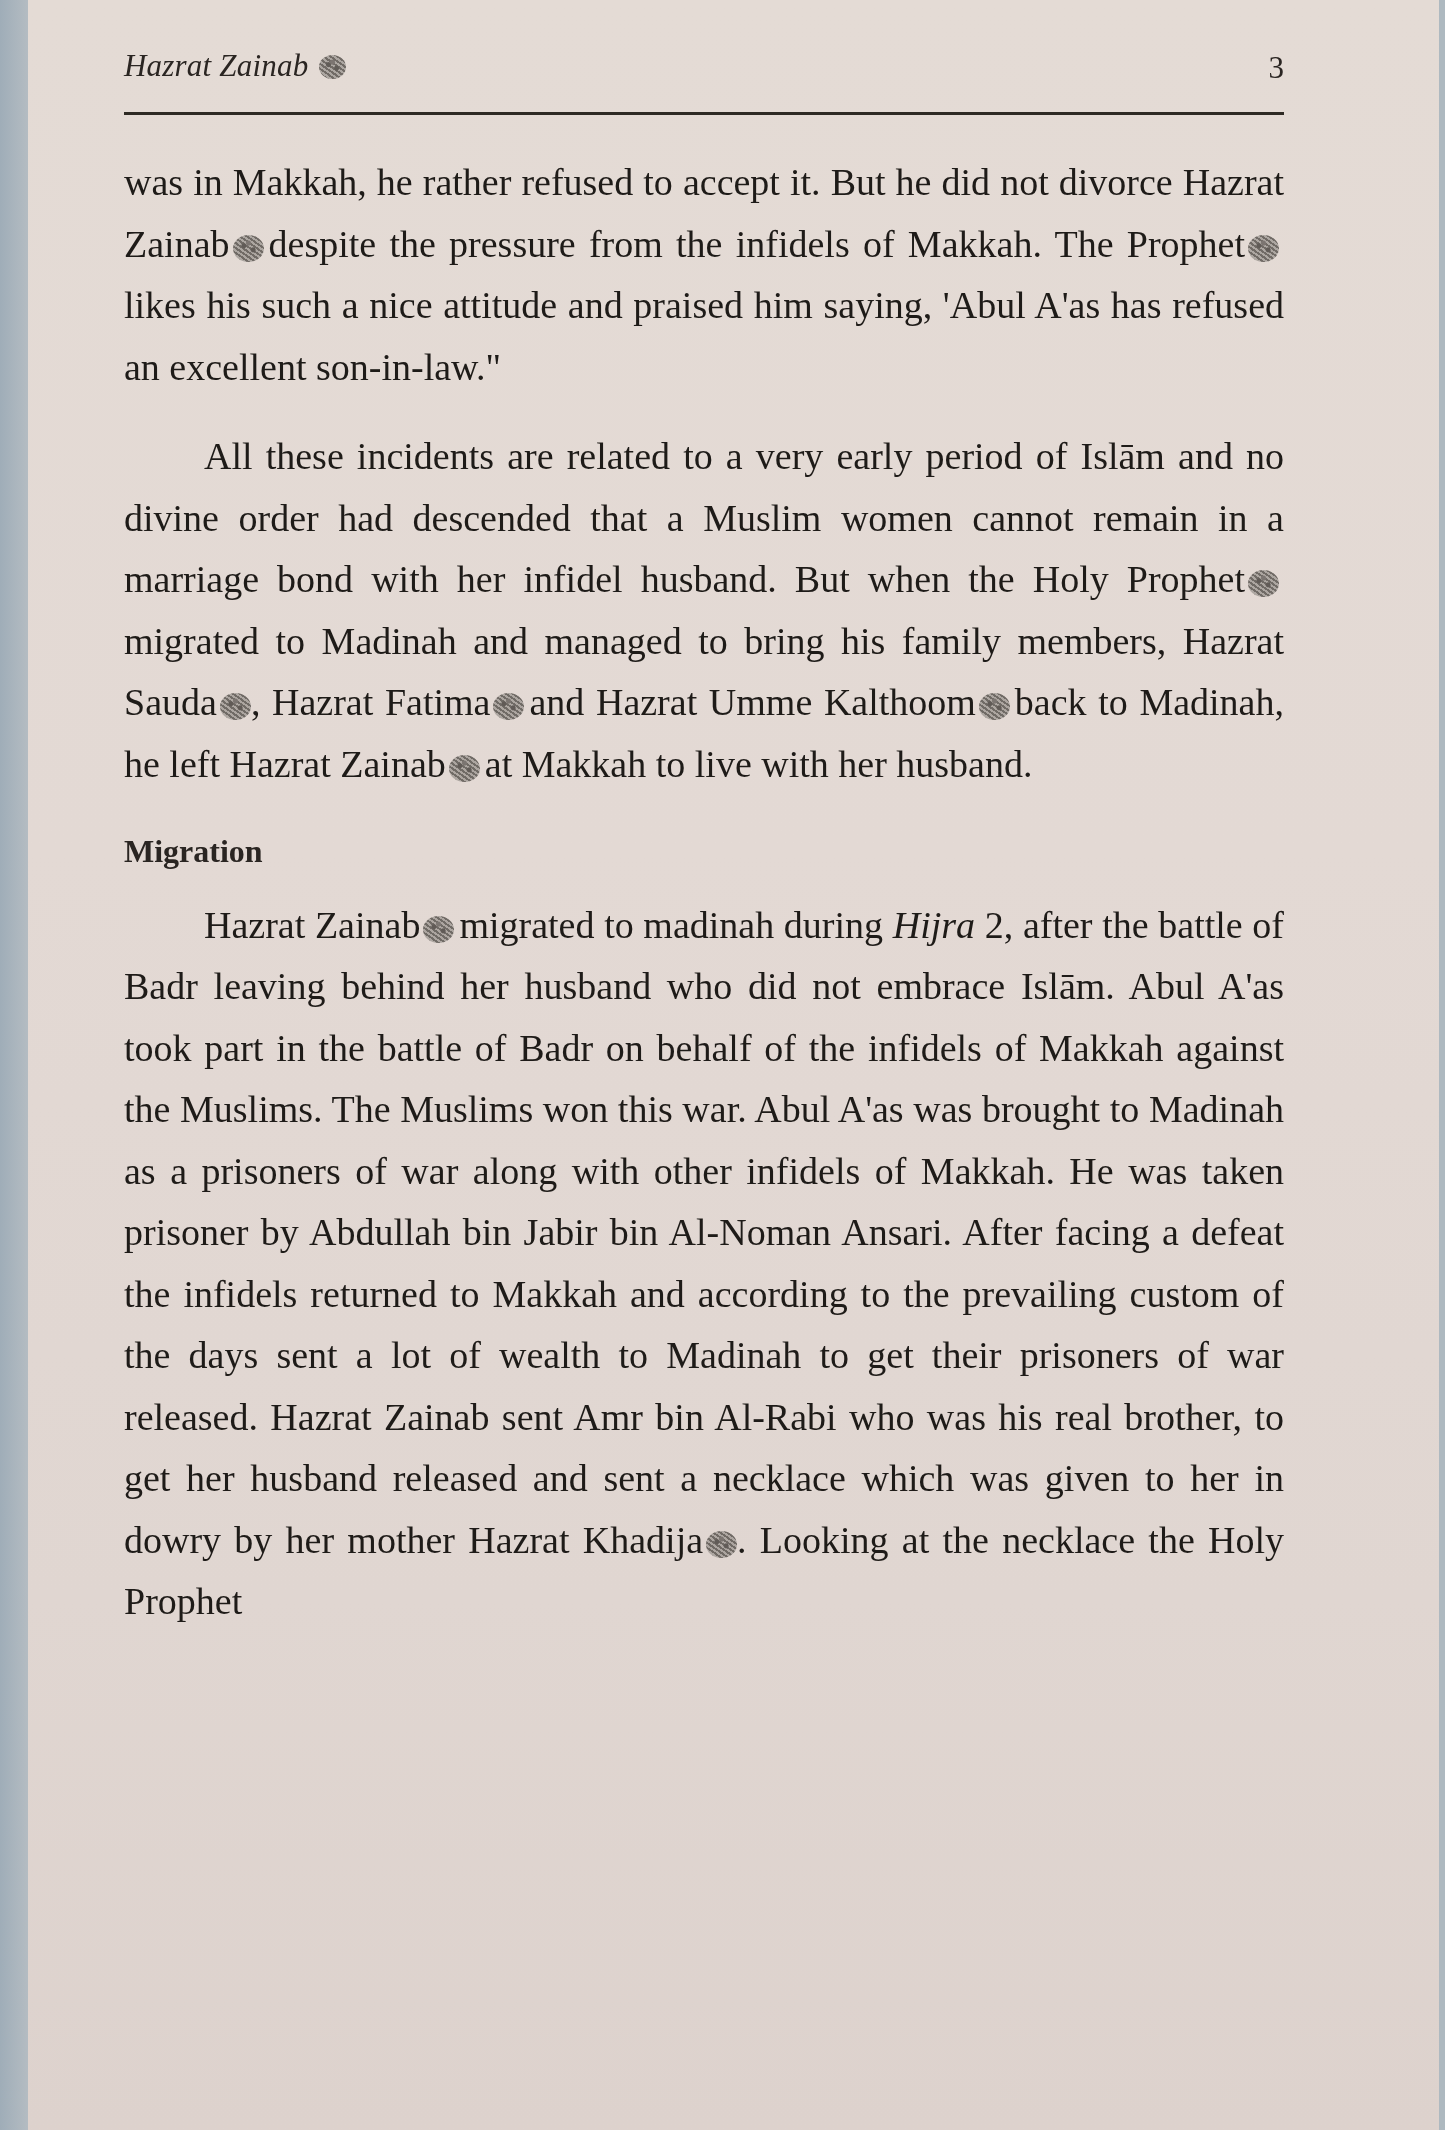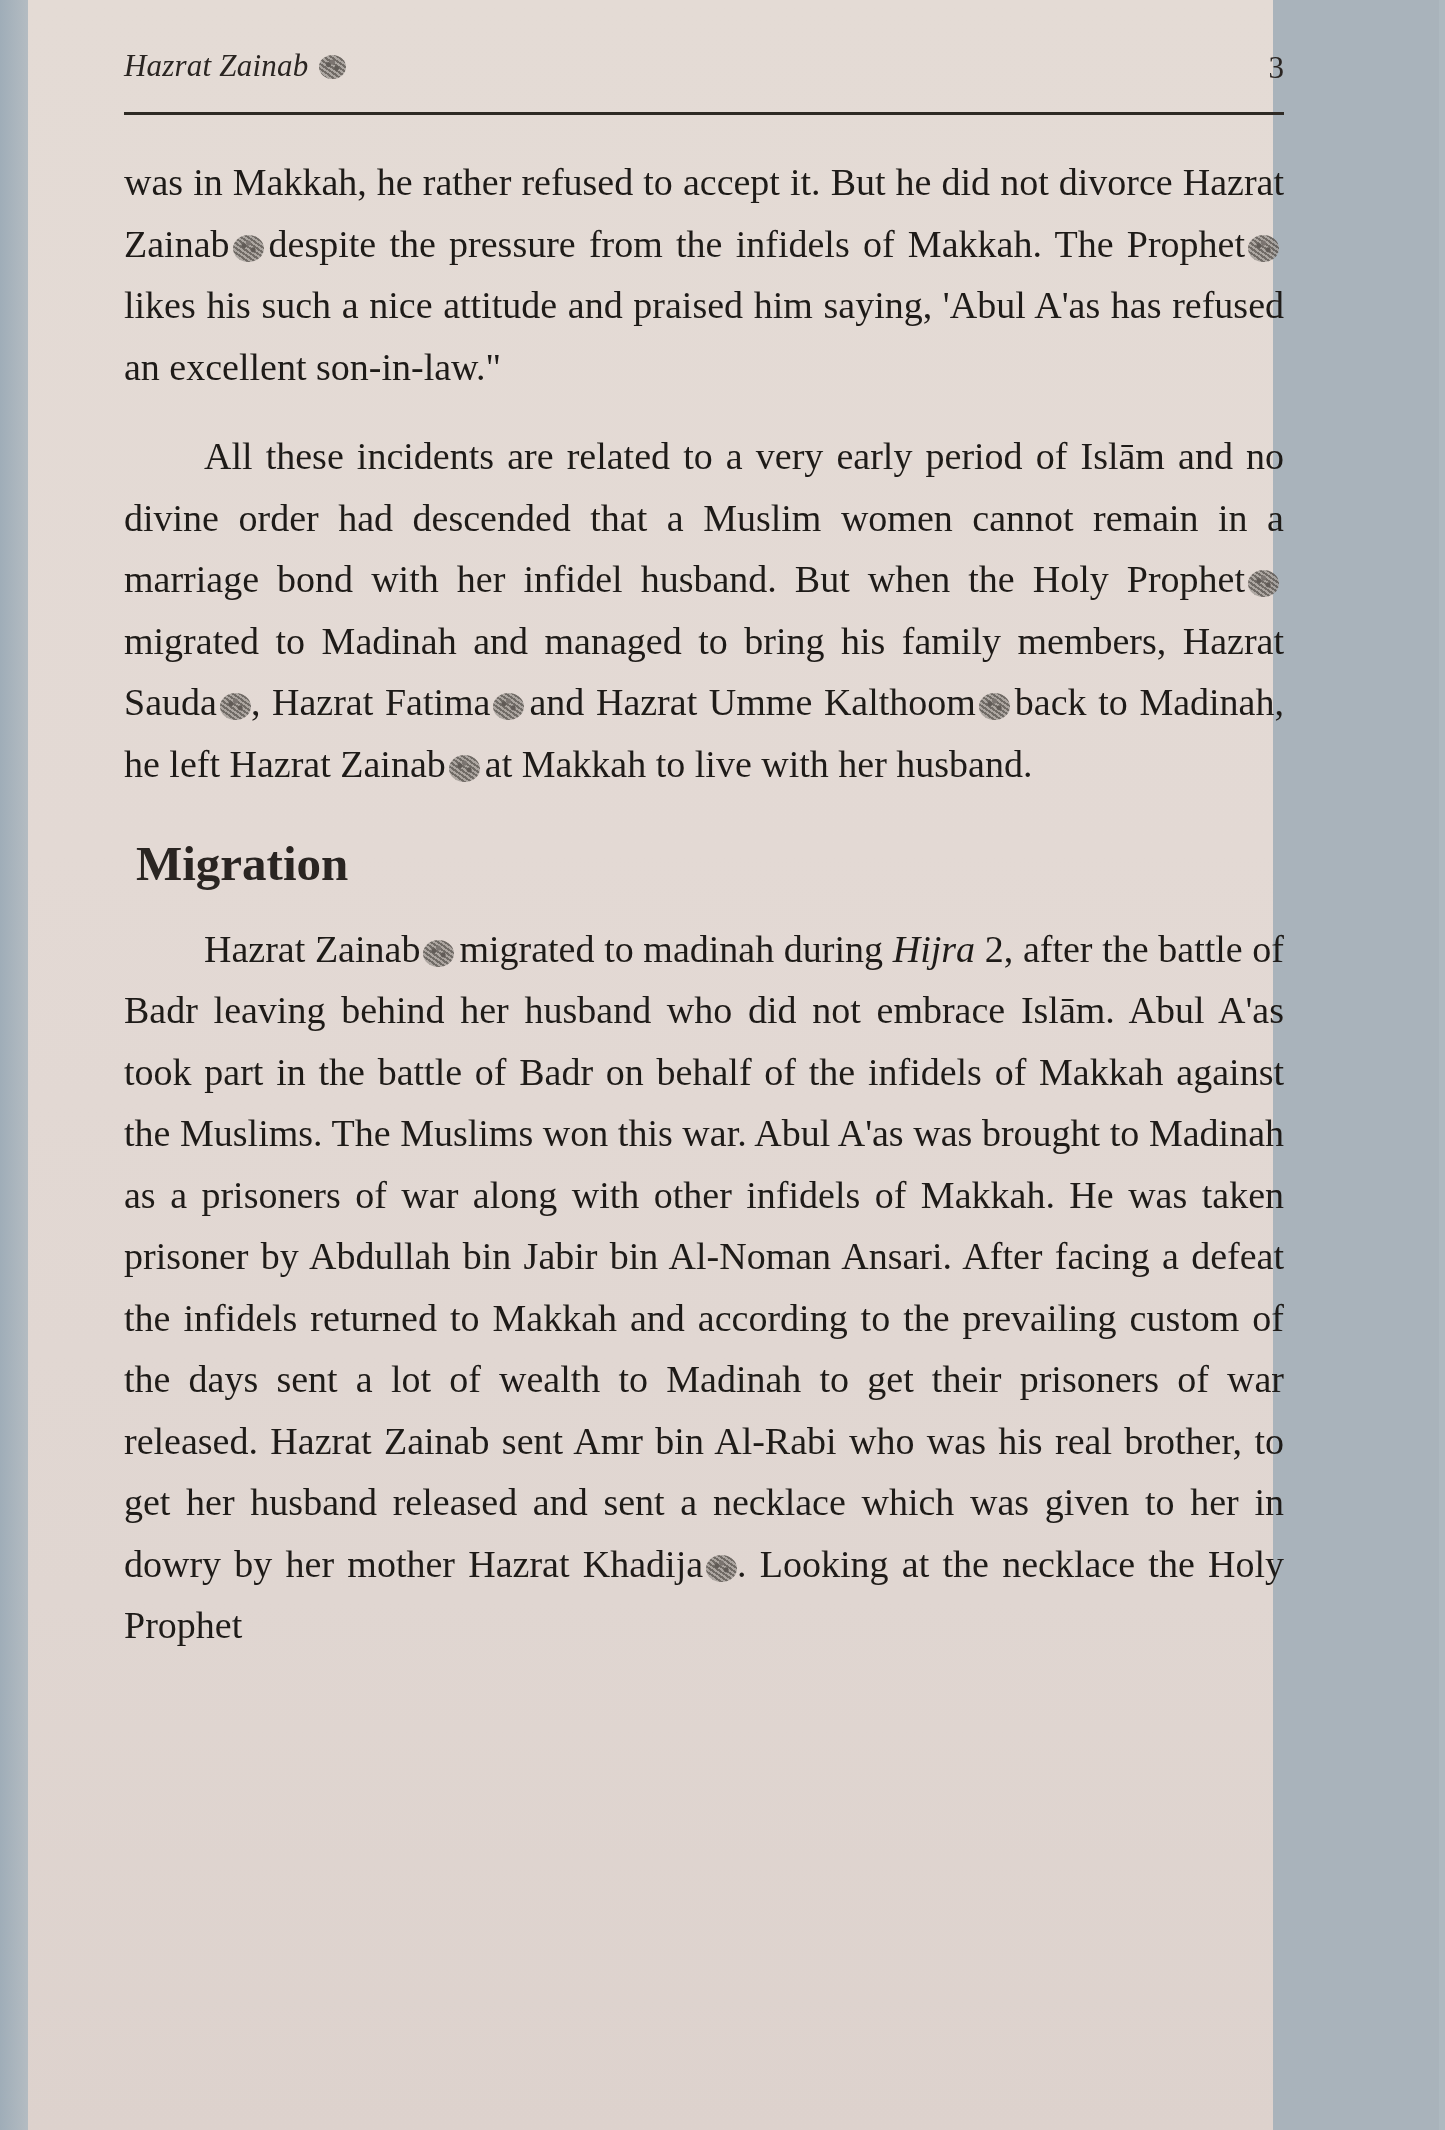--- a/index.html
+++ b/index.html
@@ -22,21 +22,21 @@
     }
     .right-strip {
       position: absolute;
       right: 0; top: 0;
       width: 6px; height: 2130px;
       background: #aeb9c0;
     }
     .page {
       position: absolute;
       left: 28px; top: 0;
-      width: 1245px; height: 2130px;
+      width: 1411px; height: 2130px;
       background: linear-gradient(180deg, #e4dbd5 0%, #e3d9d4 40%, #e0d6d1 75%, #ddd2cd 100%);
     }
     .running-head {
       position: absolute;
       left: 96px; top: 48px;
       width: 1160px;
       height: 50px;
     }
     .running-title {
       position: absolute;
@@ -92,22 +92,22 @@
       text-align: justify;
       text-align-last: left;
     }
     .para.indent {
       text-indent: 80px;
     }
     .gap {
       height: 28px;
     }
     .section-title {
-      margin: 12px;
-      font-size: 49px;
+      margin: 0;
+      font-size: 32px;
       line-height: 61.5px;
       color: #2a2522;
     }
     .section-gap-top { height: 26px; }
     .section-gap-bottom { height: 12px; }
     em { font-style: italic; }
   </style>
 </head>
 <body>
 

